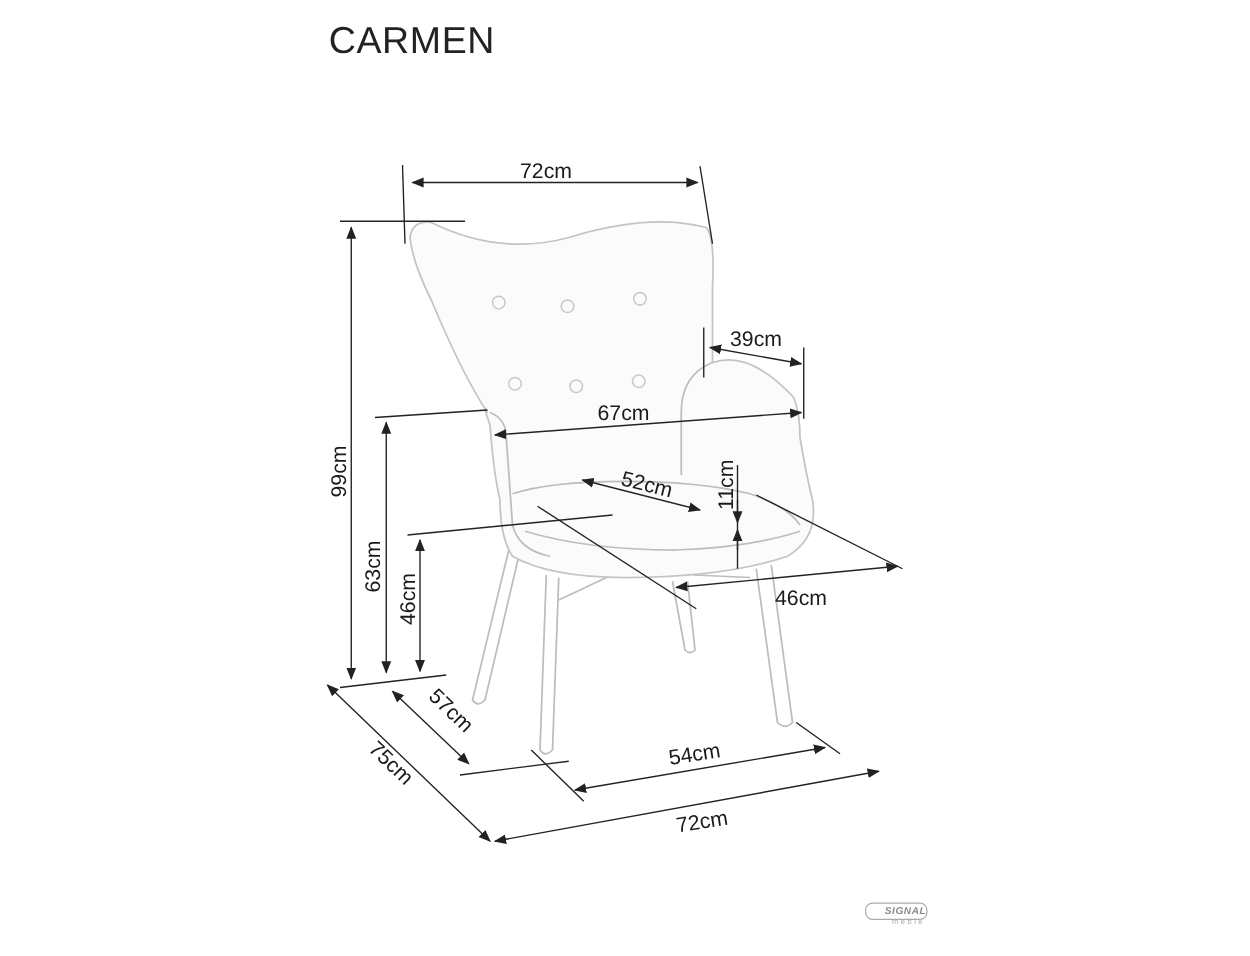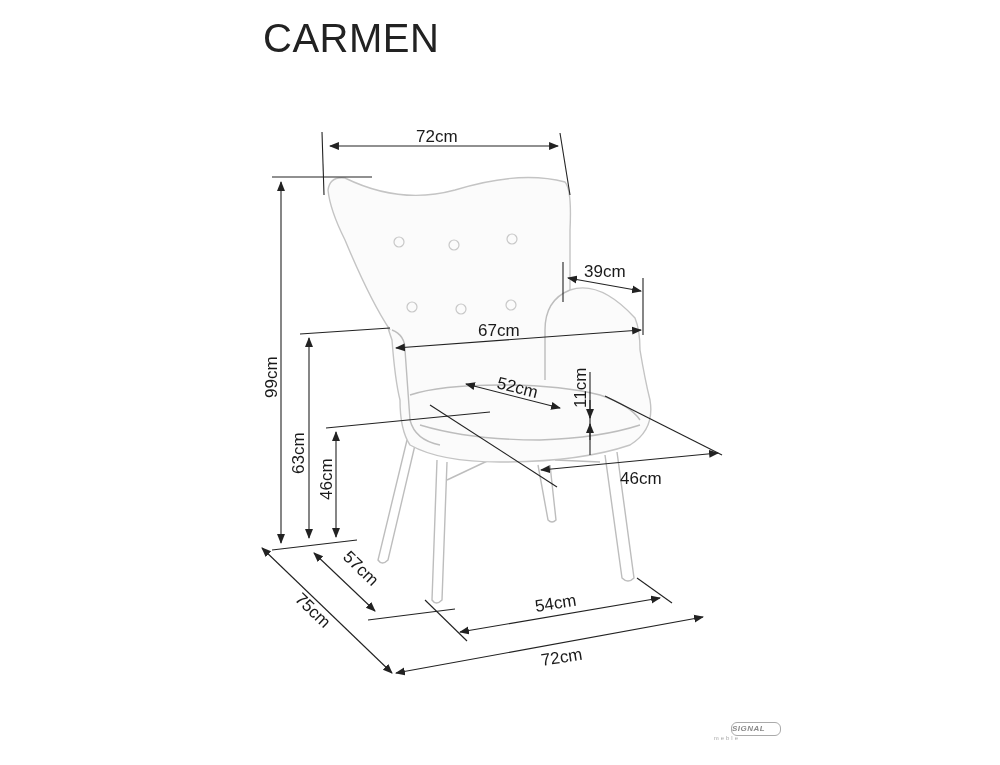--- a/index.html
+++ b/index.html
@@ -1,28 +1,28 @@
 <!DOCTYPE html>
 <html><head>
 <meta charset="utf-8">
 <style>
   html, body { margin: 0; padding: 0; background: #ffffff; }
   body { width: 1000px; height: 765px; position: relative; overflow: hidden;
          font-family: "Liberation Sans", sans-serif; }
-  .title { position: absolute; left: 263px; top: 16px; font-size: 40px; color: #222; letter-spacing: 0.5px; }
+  .title { position: absolute; left: 263px; top: 16px; font-size: 30px; color: #222; letter-spacing: 0.5px; }
   svg.diagram { position: absolute; left: 0; top: 0; }
   .dim { fill: #1a1a1a; font-family: "Liberation Sans", sans-serif; font-size: 17px; }
   .ln { stroke: #222; stroke-width: 1.1; fill: none; }
   .chair { stroke: #bdbdbd; stroke-width: 1.4; fill: none; }
   .chair-fill { fill: #fbfbfb; stroke: #c4c4c4; stroke-width: 1.4; }
   .btn { fill: none; stroke: #c8c8c8; stroke-width: 1.2; }
   .logo { position: absolute; left: 692px; top: 722px; width: 50px; height: 22px; }
   .logo-main { position: absolute; left: 0; top: 0; width: 48px; height: 12px; border: 1px solid #aaa;
                border-radius: 6px; font-size: 8px; font-weight: bold; font-style: italic; color: #8a8a8a;
-               text-align: left; line-height: 12px; letter-spacing: 0.5px; margin-left: 39px; }
+               text-align: right; line-height: 12px; letter-spacing: 0.5px; }
   .logo-sub { position: absolute; right: 2px; top: 13px; font-size: 6px; color: #aaa; letter-spacing: 2px; }
 </style>
 </head>
 <body>
 
 <div class="title">CARMEN</div>
 
 <svg class="diagram" width="1000" height="765" viewBox="0 0 1000 765">
   <defs>
     <marker id="ah" viewBox="0 0 10 10" refX="9" refY="5" markerWidth="9" markerHeight="9" orient="auto-start-reverse">

